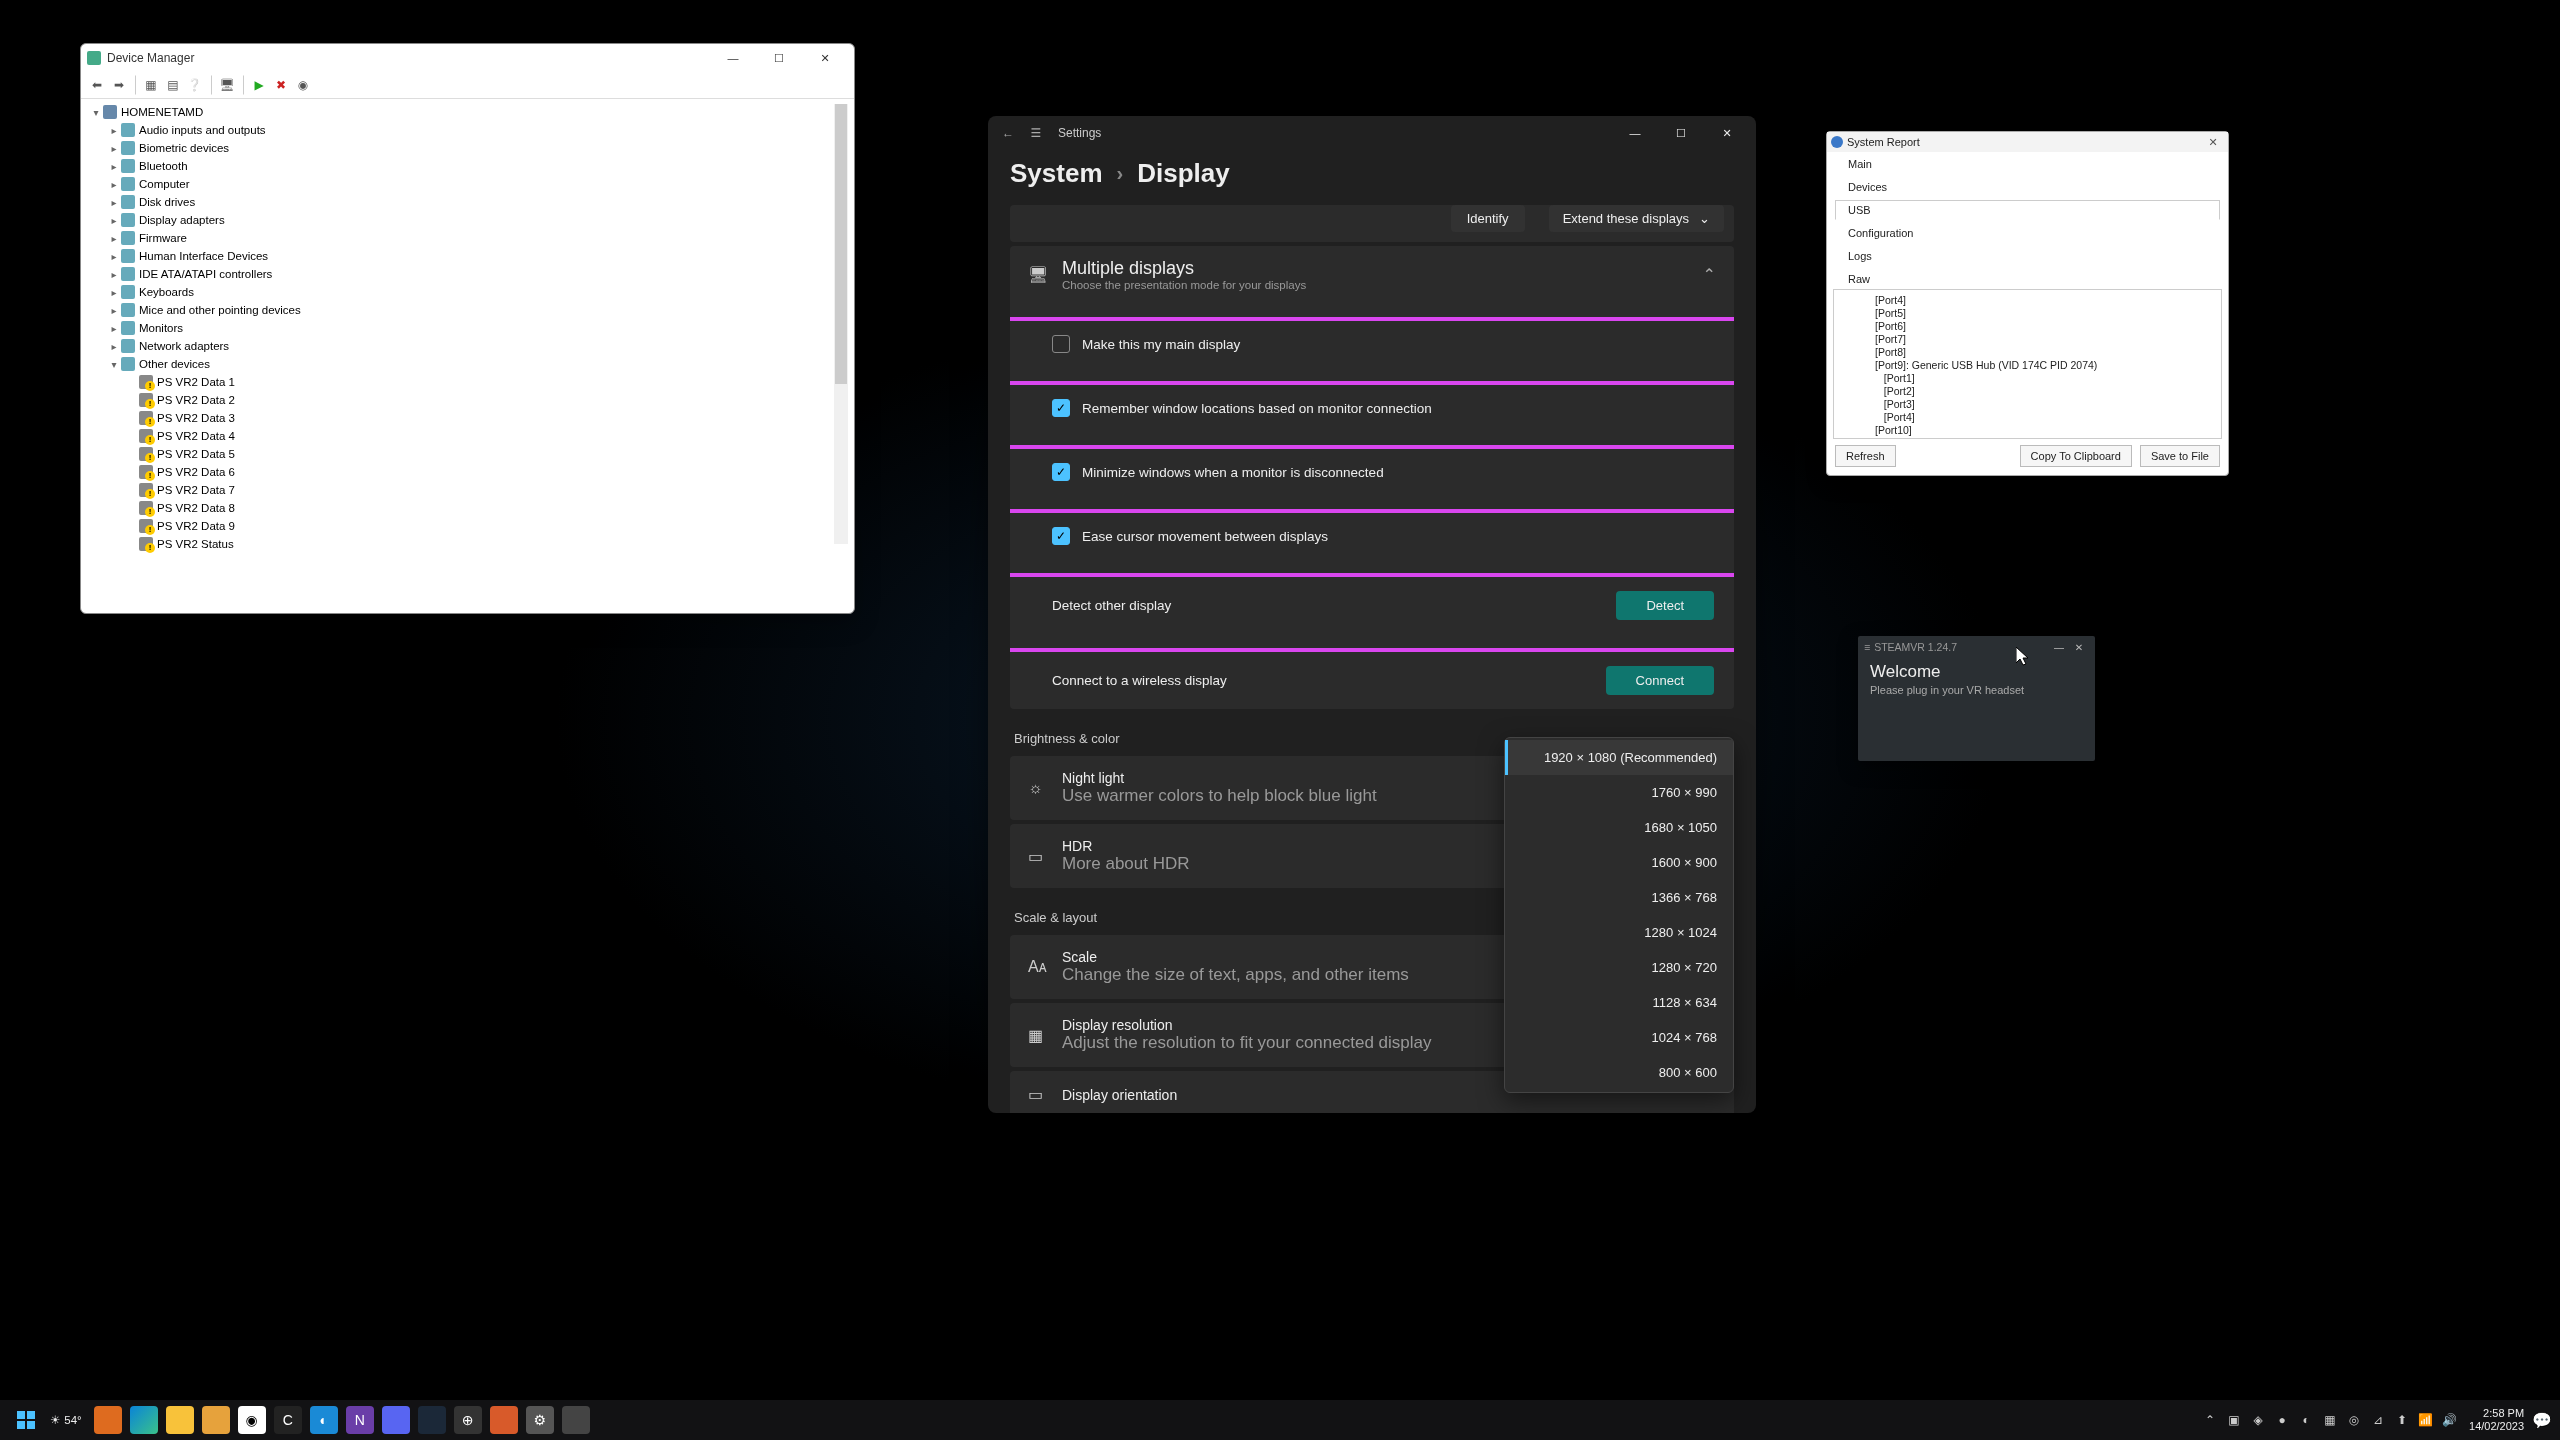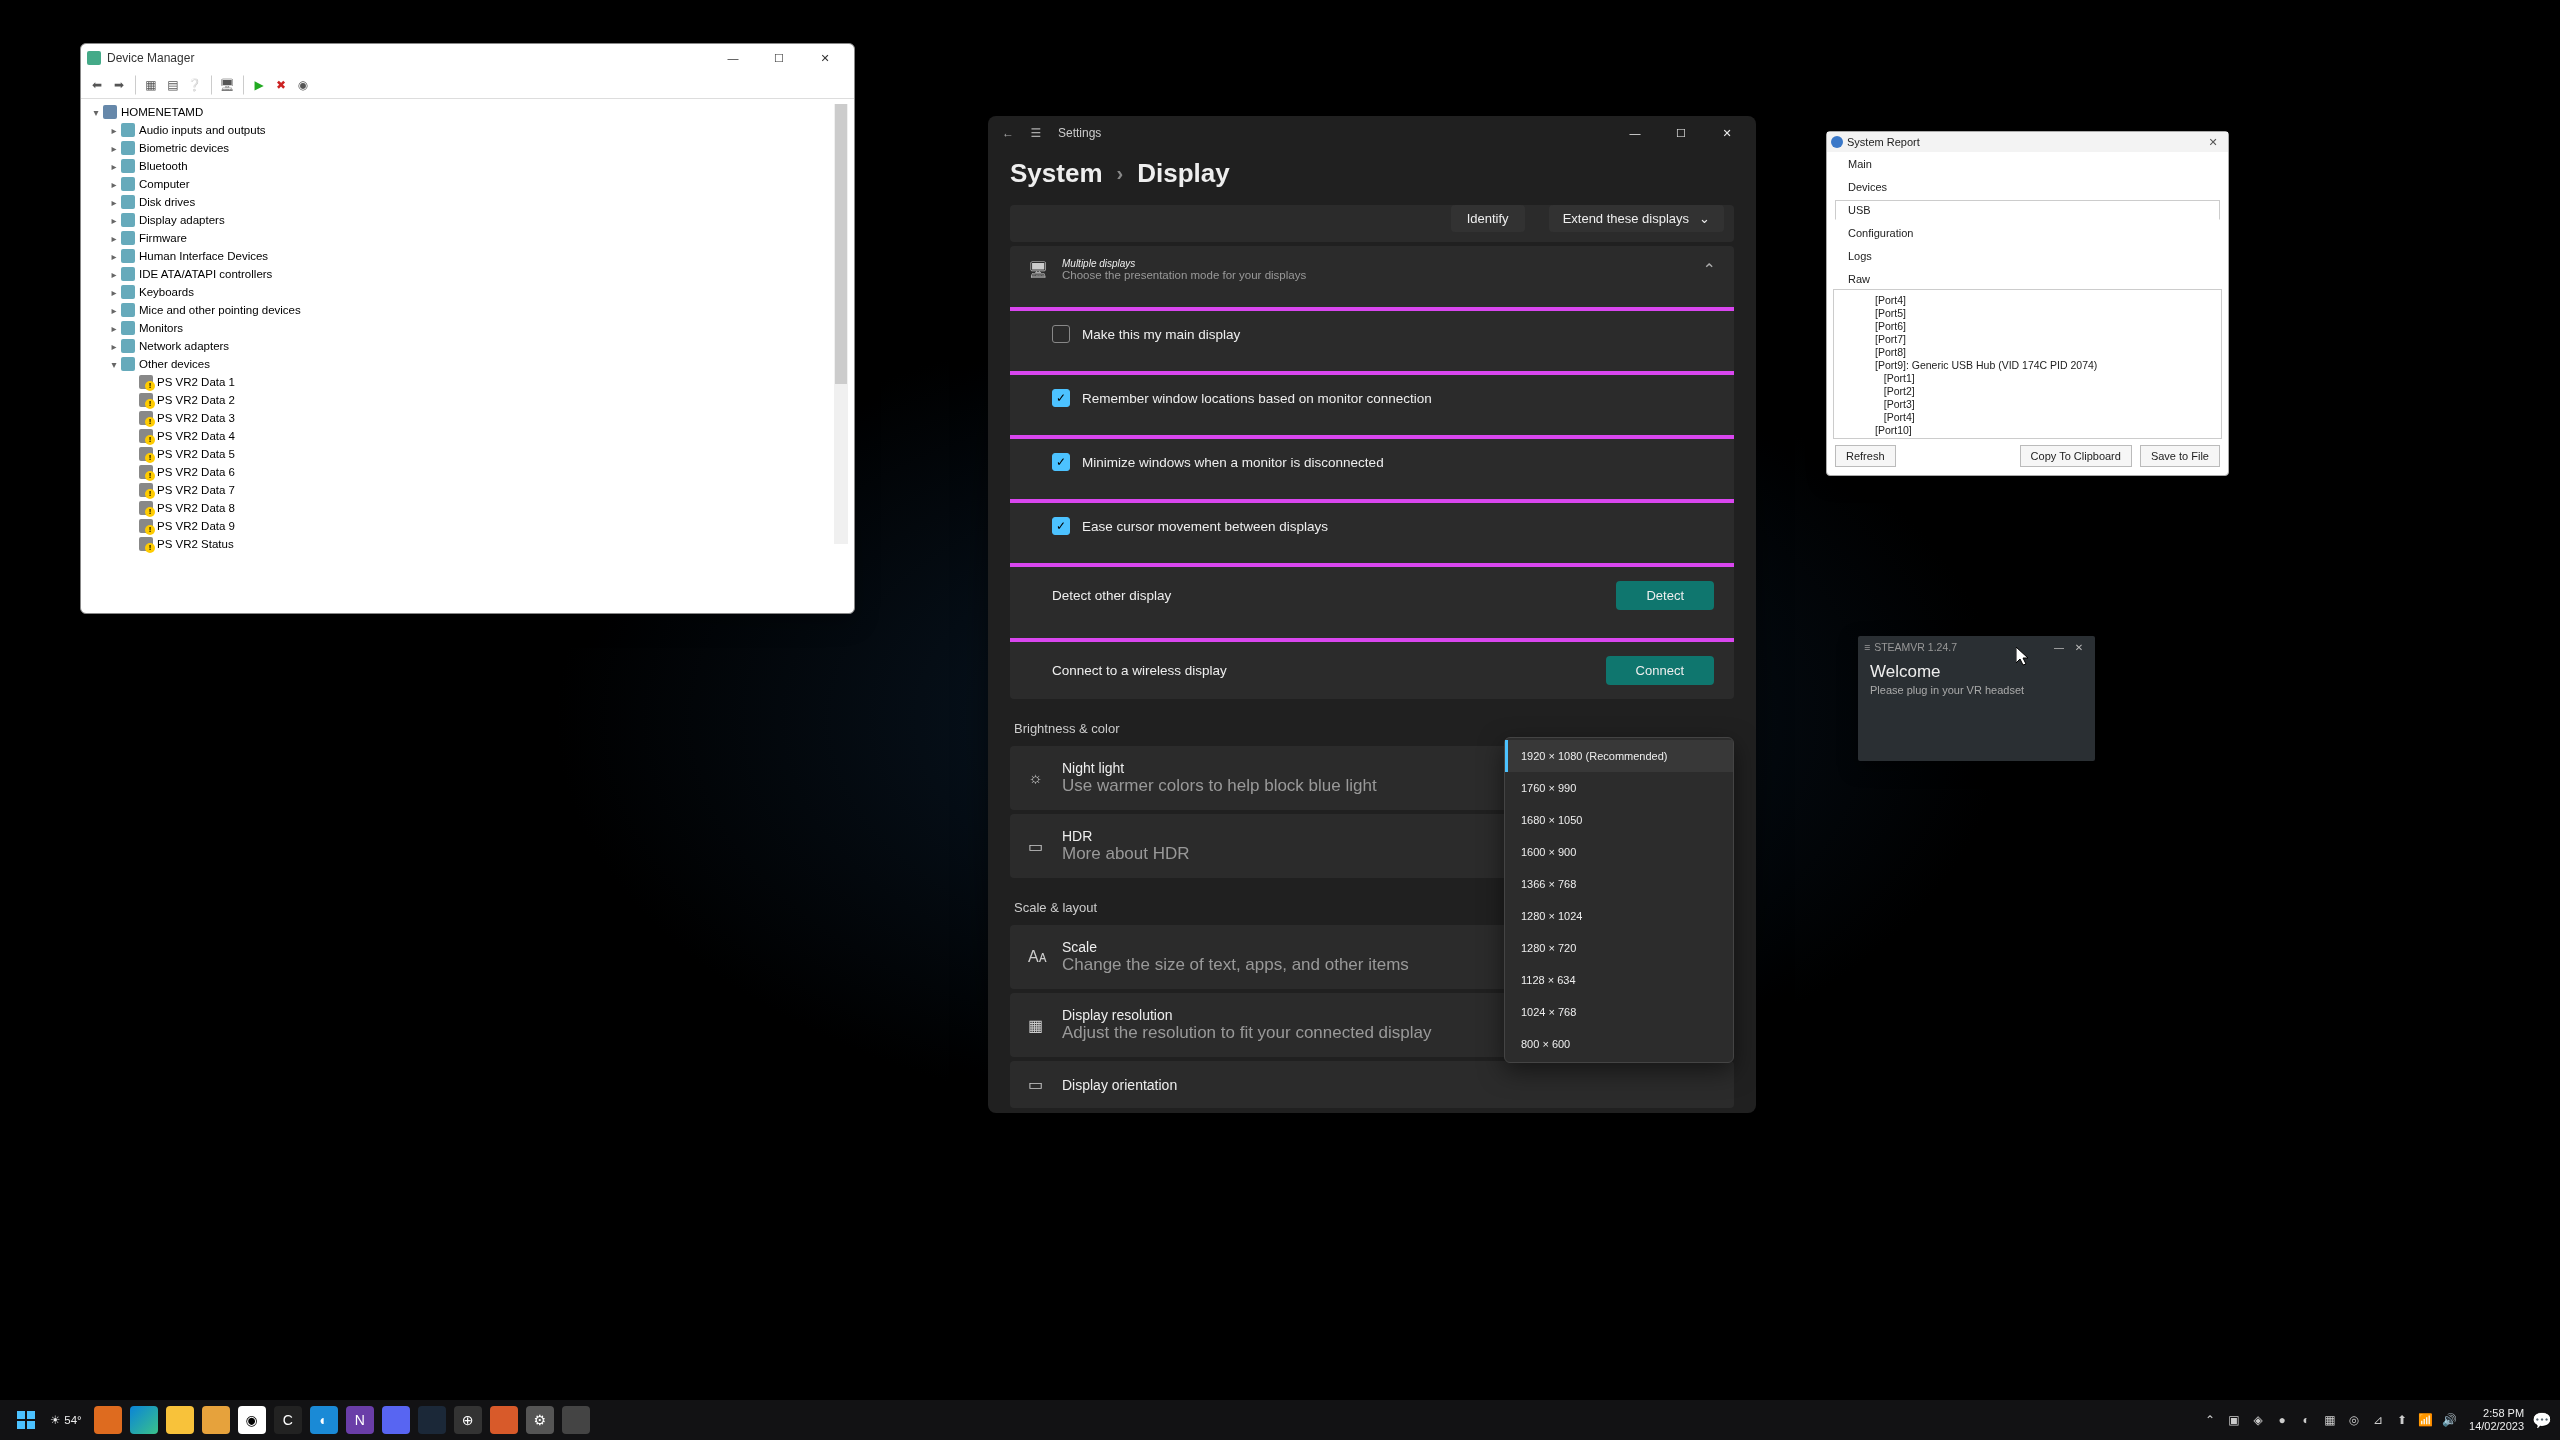--- a/index.html
+++ b/index.html
@@ -68,42 +68,42 @@
 .settings-breadcrumb { display: flex; align-items: center; gap: 14px; font-size: 26px; font-weight: 600; }
 .settings-breadcrumb .sep { color: #888; font-size: 20px; }
 .settings-body { flex: 1; overflow: hidden; padding: 0 22px; position: relative; }
 .card { background: #2b2b2b; border-radius: 4px; margin-bottom: 4px; }
 .identify-row { display: flex; gap: 24px; padding: 0 10px 10px; justify-content: flex-end; }
 .btn-small { background: #323232; padding: 6px 16px; border-radius: 4px; font-size: 13px; }
 .dropdown-small { background: #323232; padding: 6px 14px; border-radius: 4px; font-size: 13px; display: flex; align-items: center; gap: 10px; }
 .section-card { background: #2b2b2b; border-radius: 4px; padding: 12px 18px; margin-bottom: 4px; display: flex; align-items: center; gap: 14px; }
 .section-card.expandable { flex-direction: column; align-items: stretch; padding: 0; }
 .section-head { display: flex; align-items: center; gap: 14px; padding: 12px 18px; }
-.section-head .title { font-size: 10px; font-style: italic; }
+.section-head .title { font-size: 18px; }
 .section-head .subtitle { font-size: 11.5px; color: #999; }
 .section-head .col { flex: 1; }
 .section-head .chev { color: #aaa; }
 .card-icon { width: 20px; color: #ccc; font-size: 16px; }
 .sub-row { display: flex; align-items: center; gap: 12px; padding: 14px 20px 14px 42px; border-top: 4px solid #d946ef; font-size: 13.5px; }
 .sub-row .chk { width: 18px; height: 18px; border: 1.5px solid #888; border-radius: 3px; display: flex; align-items: center; justify-content: center; }
 .sub-row .chk.checked { background: #4cc2ff; border-color: #4cc2ff; color: #000; font-size: 12px; }
 .sub-row .label { flex: 1; }
 .sub-row .rbtn { background: #0f766e; padding: 7px 30px; border-radius: 4px; font-size: 13px; }
 .section-title { font-size: 13px; color: #ccc; padding: 18px 4px 10px; }
 .setting-row { background: #2b2b2b; border-radius: 4px; padding: 14px 18px; margin-bottom: 4px; display: flex; align-items: center; gap: 14px; }
 .setting-row .col { flex: 1; }
 .setting-row .title { font-size: 14px; }
 .setting-row .subtitle { font-size: 17px; color: #999; }
 
 .res-popup {
   position: absolute; right: 22px; top: 532px; width: 230px;
   background: #2c2c2c; border: 1px solid #444; border-radius: 6px;
   box-shadow: 0 8px 24px rgba(0,0,0,0.5); z-index: 20; padding: 2px 0;
 }
-.res-popup .opt { padding: 10px 16px; font-size: 11px; color: #eee; }
+.res-popup .opt { padding: 10px 16px; font-size: 13px; color: #eee; text-align: right; }
 .res-popup .opt.selected { background: #383838; border-left: 3px solid #4cc2ff; padding-left: 13px; }
 
 
 .sysrep-window {
   position: absolute; left: 1826px; top: 131px; width: 403px; height: 345px;
   background: #fff; border: 1px solid #aaa; border-radius: 4px;
   box-shadow: 0 6px 20px rgba(0,0,0,0.3); z-index: 5; font-size: 11px; color: #222;
   display: flex; flex-direction: column;
 }
 .sysrep-title { display: flex; align-items: center; height: 20px; padding: 0 4px; background: #f3f3f3; }

